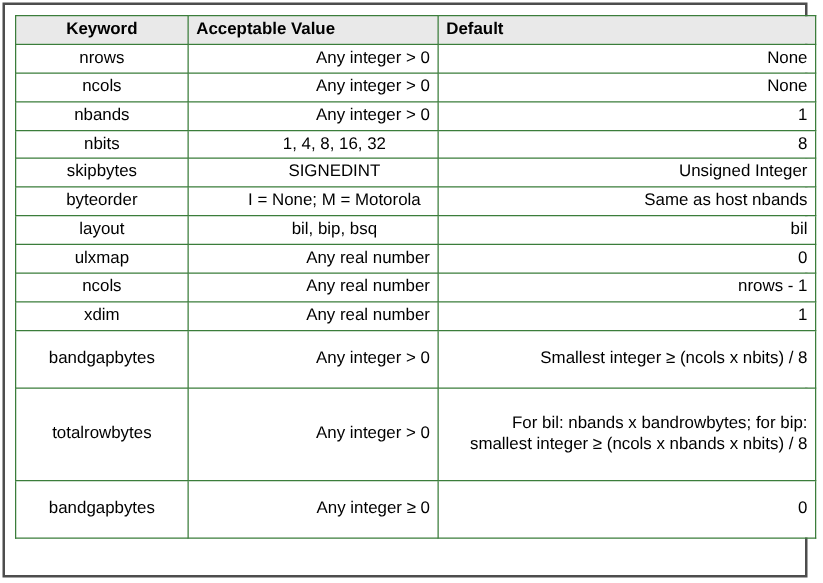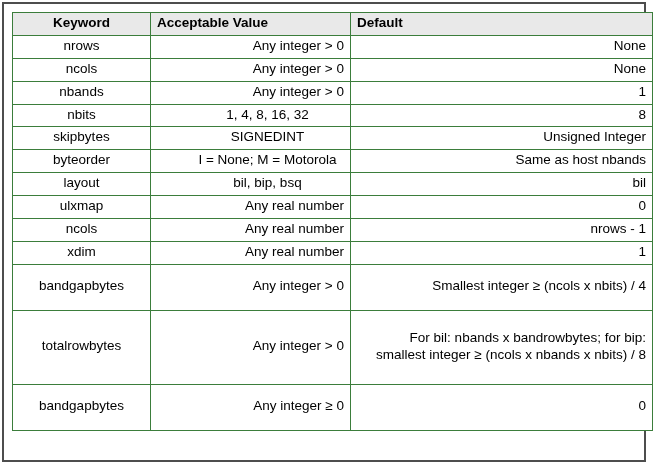--- a/index.html
+++ b/index.html
@@ -151,21 +151,21 @@
           <td>nrows - 1</td>
         </tr>
         <tr>
           <td class="kw">xdim</td>
           <td>Any real number</td>
           <td>1</td>
         </tr>
         <tr class="tall">
           <td class="kw">bandgapbytes</td>
           <td>Any integer &gt; 0</td>
-          <td class="wrap">Smallest integer ≥ (ncols x nbits) / 4</td>
+          <td class="wrap">Smallest integer ≥ (ncols x nbits) / 8</td>
         </tr>
         <tr class="tall2">
           <td class="kw">totalrowbytes</td>
           <td>Any integer &gt; 0</td>
           <td class="wrap">For bil: nbands x bandrowbytes; for bip: smallest integer ≥ (ncols x nbands x nbits) / 8</td>
         </tr>
         <tr class="tall3">
           <td class="kw">bandgapbytes</td>
           <td>Any integer ≥ 0</td>
           <td>0</td>

